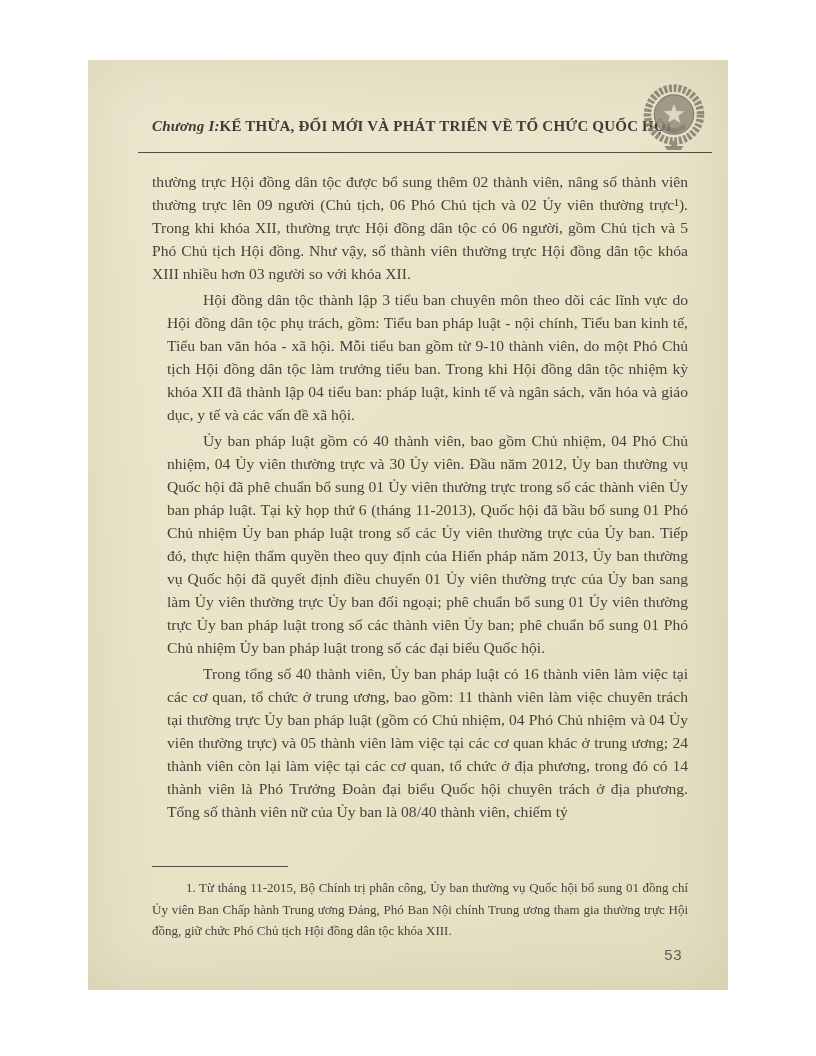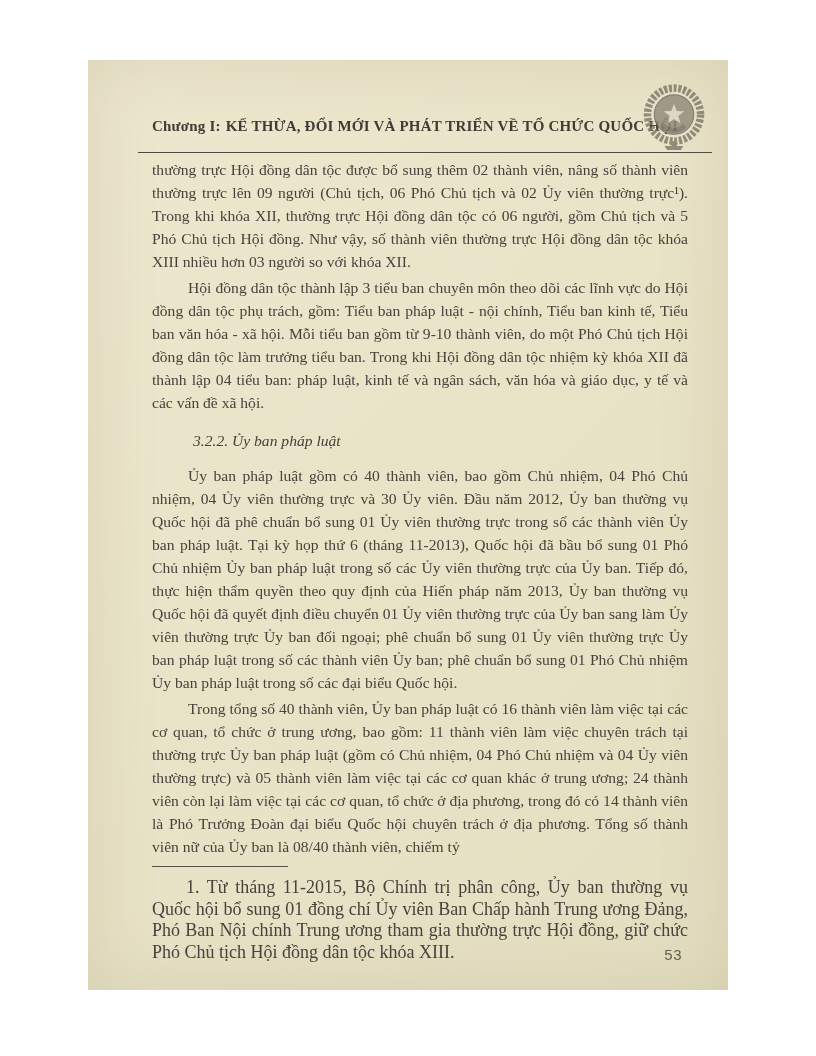--- a/index.html
+++ b/index.html
@@ -9,45 +9,45 @@
   }
   .scan-page{
     position:absolute;left:88px;top:60px;width:640px;height:930px;
     background:linear-gradient(135deg,#ede7cf 0%,#e9e3c8 45%,#e4dec1 100%);
     box-shadow:inset 0 0 70px rgba(140,125,85,.18);
   }
   .page-header-text{
     position:absolute;left:64px;top:58px;width:480px;
     font-size:15px;color:#3e3c35;letter-spacing:.2px;white-space:nowrap;
   }
-  .chapter-label{font-weight:600;margin-right:5px;}
+  .chapter-label{font-style:italic;font-weight:600;}
   .chapter-title{font-weight:700;}
   .header-rule{
     position:absolute;left:50px;right:16px;top:92px;height:0;
     border-top:1.6px solid #4e4b42;
   }
   .emblem{position:absolute;left:552px;top:22px;width:68px;height:72px;opacity:.85;}
   .page-body{
-    position:absolute;left:64px;top:98px;width:536px;
+    position:absolute;left:64px;top:110px;width:536px;
     font-size:15.6px;line-height:23px;text-align:justify;color:#45433c;
   }
   .page-body p{margin:0;text-indent:36px;}
   .page-body p.no-indent{text-indent:0;}
-  .page-body p + p{margin-top:3px;}
+  .page-body p + p{margin-top:3px;margin-left:15px;}
   .section-heading{
     margin:15px 0 12px 41px;font-size:15.6px;font-style:italic;font-weight:normal;
     color:#45433c;
   }
   .footnote-rule{
     position:absolute;left:64px;top:806px;width:136px;height:0;
     border-top:1.2px solid #535047;
   }
   .footnote-text{
     position:absolute;left:64px;top:817px;width:536px;
-    font-size:18px;line-height:21.5px;text-align:justify;text-indent:34px;color:#45433c;
+    font-size:13px;line-height:21.5px;text-align:justify;text-indent:34px;color:#45433c;
   }
   .page-number{
     position:absolute;top:886px;right:46px;
     font-family:"Liberation Sans","DejaVu Sans",sans-serif;
     font-size:15px;color:#615e54;letter-spacing:.5px;
   }
 </style>
 </head>
 <body>
 
@@ -67,21 +67,20 @@
       <path d="M50,31 L53.8,41.7 L65.2,42.1 L56.2,49 L59.4,59.9 L50,53.5 L40.6,59.9 L43.8,49 L34.8,42.1 L46.2,41.7 Z" fill="#ddd7c2"></path>
       <path d="M32,66 a24,24 0 0 0 36,0 l-4,-6 a18,18 0 0 1 -28,0 Z" fill="#7b7567"></path>
       <rect x="46" y="86" width="8" height="8" fill="#827c6d"></rect>
       <path d="M36,93 L64,93 L60,99 L40,99 Z" fill="#827c6d"></path>
     </svg>
   </div>
 
   <div class="page-body">
     <p class="no-indent">thường trực Hội đồng dân tộc được bổ sung thêm 02 thành viên, nâng số thành viên thường trực lên 09 người (Chủ tịch, 06 Phó Chủ tịch và 02 Ủy viên thường trực¹). Trong khi khóa XII, thường trực Hội đồng dân tộc có 06 người, gồm Chủ tịch và 5 Phó Chủ tịch Hội đồng. Như vậy, số thành viên thường trực Hội đồng dân tộc khóa XIII nhiều hơn 03 người so với khóa XII.</p>
     <p>Hội đồng dân tộc thành lập 3 tiểu ban chuyên môn theo dõi các lĩnh vực do Hội đồng dân tộc phụ trách, gồm: Tiểu ban pháp luật - nội chính, Tiểu ban kinh tế, Tiểu ban văn hóa - xã hội. Mỗi tiểu ban gồm từ 9-10 thành viên, do một Phó Chủ tịch Hội đồng dân tộc làm trưởng tiểu ban. Trong khi Hội đồng dân tộc nhiệm kỳ khóa XII đã thành lập 04 tiểu ban: pháp luật, kinh tế và ngân sách, văn hóa và giáo dục, y tế và các vấn đề xã hội.</p>
-    <h3 class="section-heading">3.2.2. Ủy ban pháp luật</h3>
     <p>Ủy ban pháp luật gồm có 40 thành viên, bao gồm Chủ nhiệm, 04 Phó Chủ nhiệm, 04 Ủy viên thường trực và 30 Ủy viên. Đầu năm 2012, Ủy ban thường vụ Quốc hội đã phê chuẩn bổ sung 01 Ủy viên thường trực trong số các thành viên Ủy ban pháp luật. Tại kỳ họp thứ 6 (tháng 11-2013), Quốc hội đã bầu bổ sung 01 Phó Chủ nhiệm Ủy ban pháp luật trong số các Ủy viên thường trực của Ủy ban. Tiếp đó, thực hiện thẩm quyền theo quy định của Hiến pháp năm 2013, Ủy ban thường vụ Quốc hội đã quyết định điều chuyển 01 Ủy viên thường trực của Ủy ban sang làm Ủy viên thường trực Ủy ban đối ngoại; phê chuẩn bổ sung 01 Ủy viên thường trực Ủy ban pháp luật trong số các thành viên Ủy ban; phê chuẩn bổ sung 01 Phó Chủ nhiệm Ủy ban pháp luật trong số các đại biểu Quốc hội.</p>
     <p>Trong tổng số 40 thành viên, Ủy ban pháp luật có 16 thành viên làm việc tại các cơ quan, tổ chức ở trung ương, bao gồm: 11 thành viên làm việc chuyên trách tại thường trực Ủy ban pháp luật (gồm có Chủ nhiệm, 04 Phó Chủ nhiệm và 04 Ủy viên thường trực) và 05 thành viên làm việc tại các cơ quan khác ở trung ương; 24 thành viên còn lại làm việc tại các cơ quan, tổ chức ở địa phương, trong đó có 14 thành viên là Phó Trưởng Đoàn đại biểu Quốc hội chuyên trách ở địa phương. Tổng số thành viên nữ của Ủy ban là 08/40 thành viên, chiếm tỷ</p>
   </div>
 
   <div class="footnote-rule"></div>
 
   <div class="footnote-text">1. Từ tháng 11-2015, Bộ Chính trị phân công, Ủy ban thường vụ Quốc hội bổ sung 01 đồng chí Ủy viên Ban Chấp hành Trung ương Đảng, Phó Ban Nội chính Trung ương tham gia thường trực Hội đồng, giữ chức Phó Chủ tịch Hội đồng dân tộc khóa XIII.</div>
 
   <div class="page-number">53</div>
 

